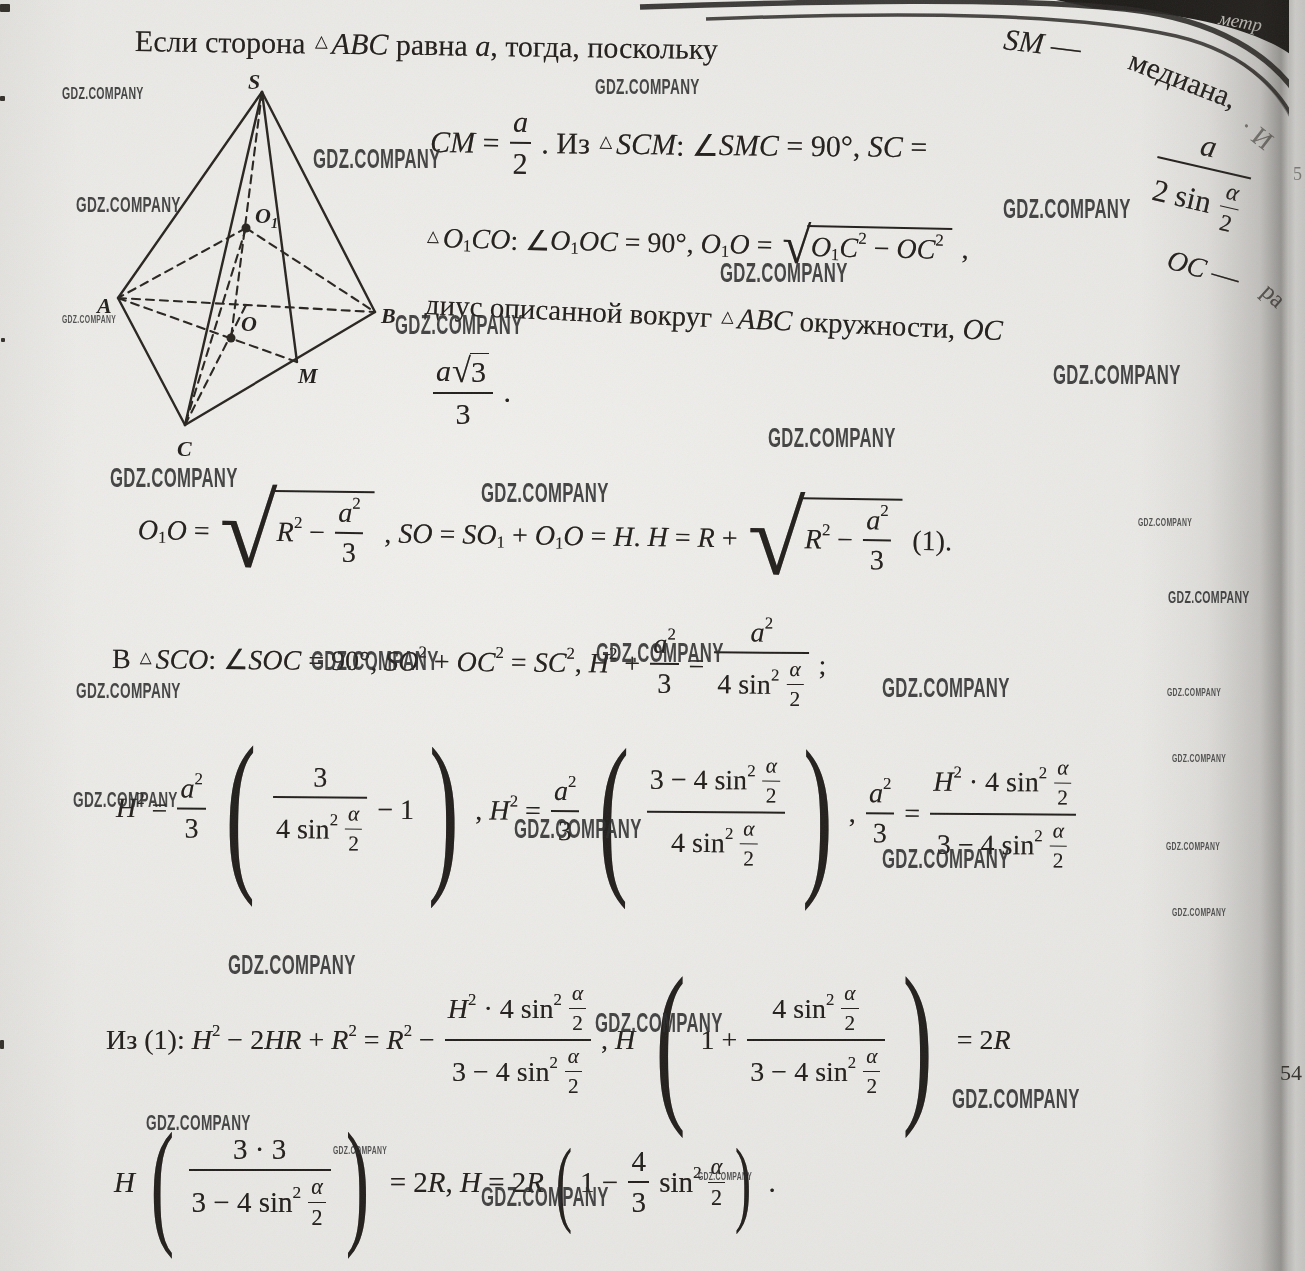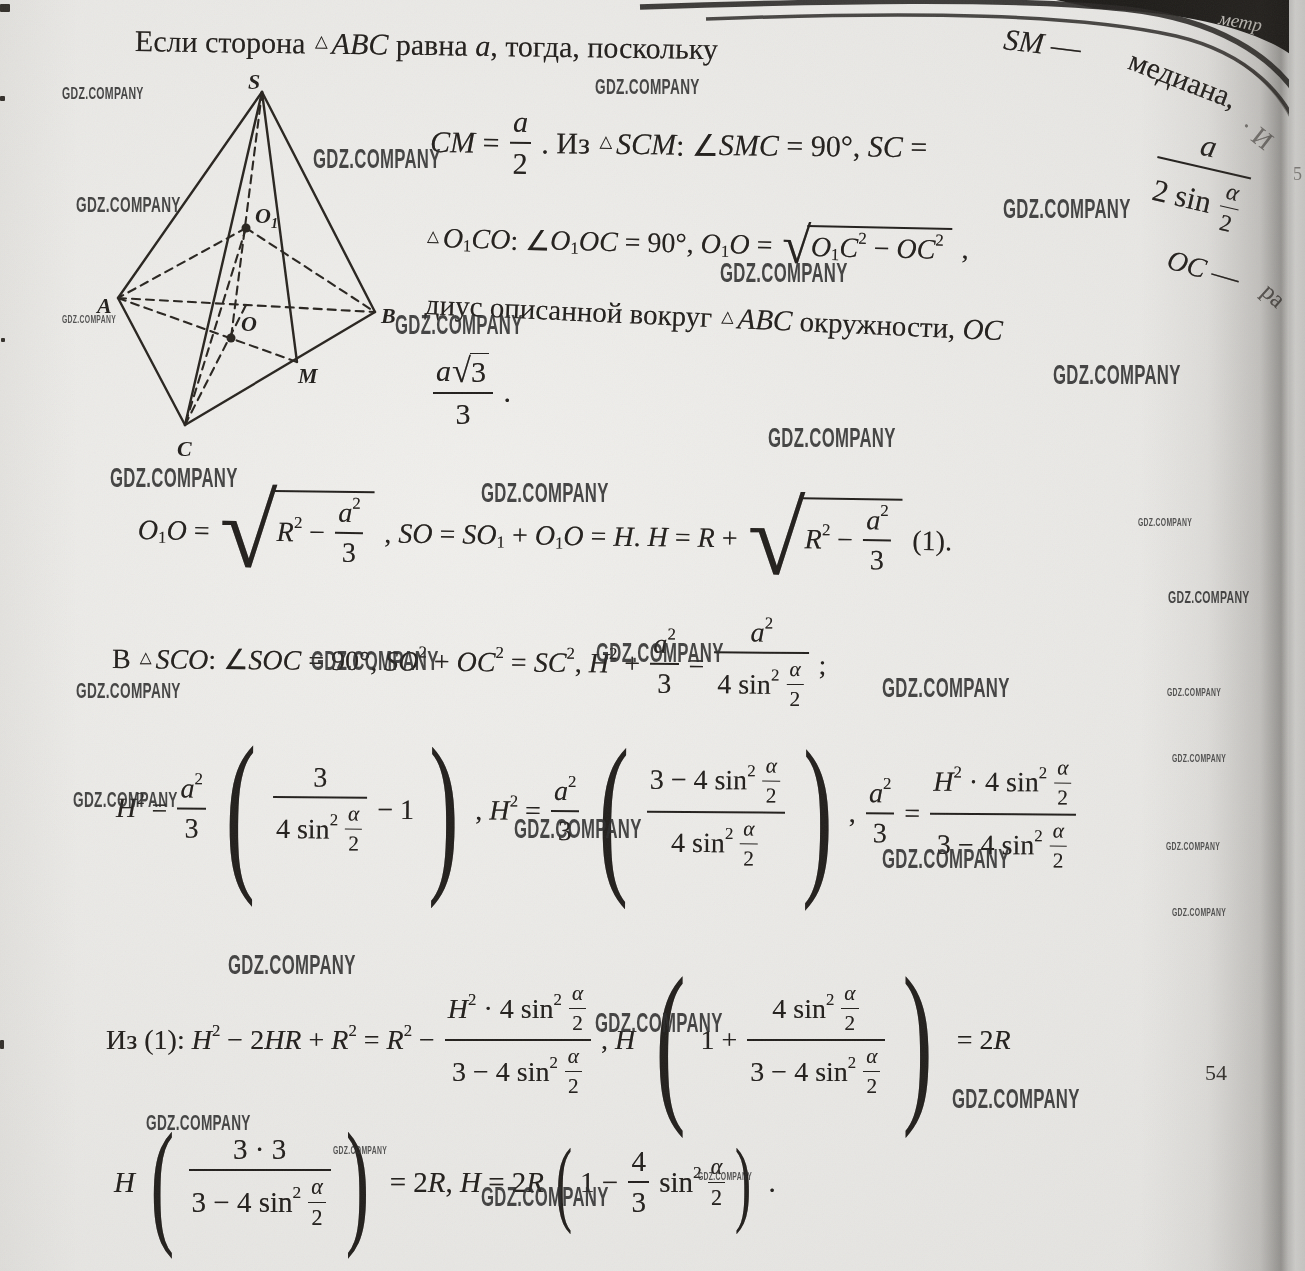--- a/index.html
+++ b/index.html
@@ -128,21 +128,21 @@
     <path d="M1056,0 L1305,0 L1305,66 C1268,30 1186,12 1098,9 Z" fill="#1e1c19"></path>
     <path d="M640,7 C830,1 1010,-3 1125,9 C1215,19 1275,55 1303,104" stroke="#2a2826" stroke-width="5.5" fill="none" opacity=".9"></path>
     <path d="M706,19 C920,11 1078,14 1176,36 C1248,53 1290,96 1302,142" stroke="#2a2826" stroke-width="3.5" fill="none" opacity=".85"></path>
     <path d="M1240,62 C1274,86 1296,116 1302,152" stroke="#3a3733" stroke-width="2.2" fill="none" opacity=".55"></path>
     <text x="1218" y="24" fill="#cfccc6" font-size="19" font-style="italic" transform="rotate(10 1218 24)">метр</text>
   </svg>
 
   <div class="fold"></div>
   <div class="sliver"></div>
 
-  <span class="frag" style="left:1205px;top:1060px;font-size:22px;color:#34312d;">54</span>
+  <span class="frag" style="left:1280px;top:1060px;font-size:22px;color:#34312d;">54</span>
   <span class="frag" style="left:1293px;top:164px;font-size:18px;opacity:.5;">5</span>
 
   <div class="speck" style="left:0;top:4px;width:10px;height:8px"></div>
   <div class="speck" style="left:0;top:96px;width:5px;height:5px"></div>
   <div class="speck" style="left:1px;top:338px;width:4px;height:4px"></div>
   <div class="speck" style="left:0;top:1040px;width:4px;height:9px"></div>
 
   <div id="wm-layer" style="position:absolute;inset:0;pointer-events:none;">
       <span class="wm wm-sm" style="left: 62px; top: 84px;">GDZ.COMPANY</span>
       <span class="wm wm-md" style="left: 595px; top: 74px;">GDZ.COMPANY</span>

